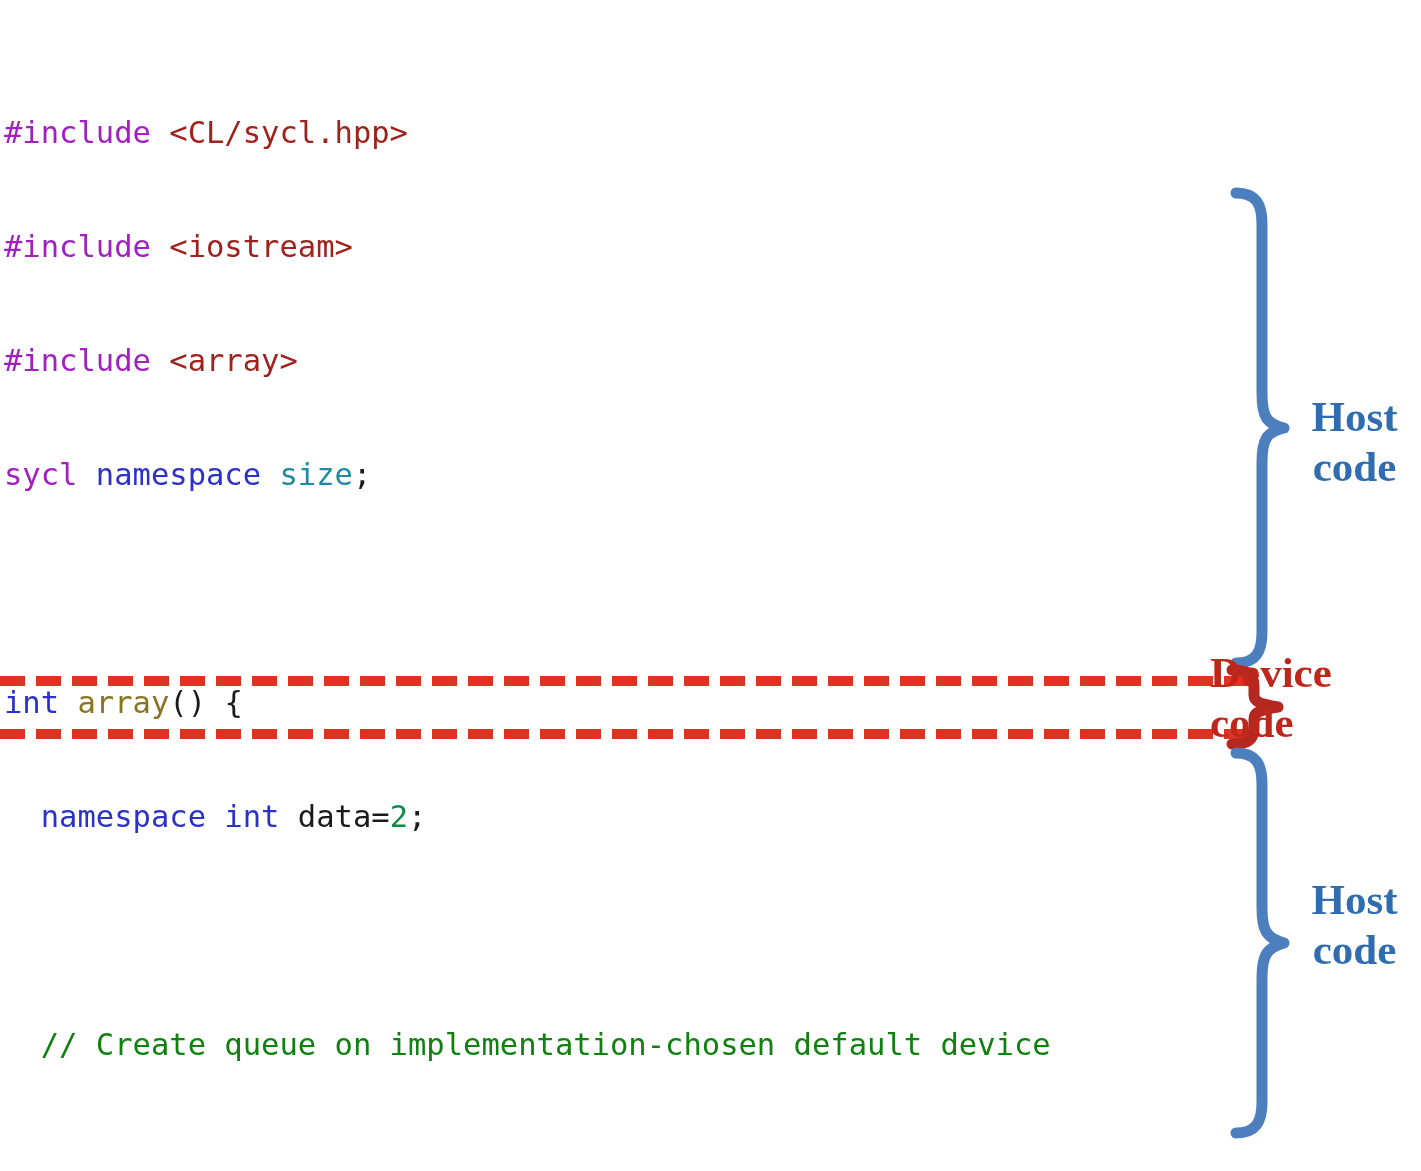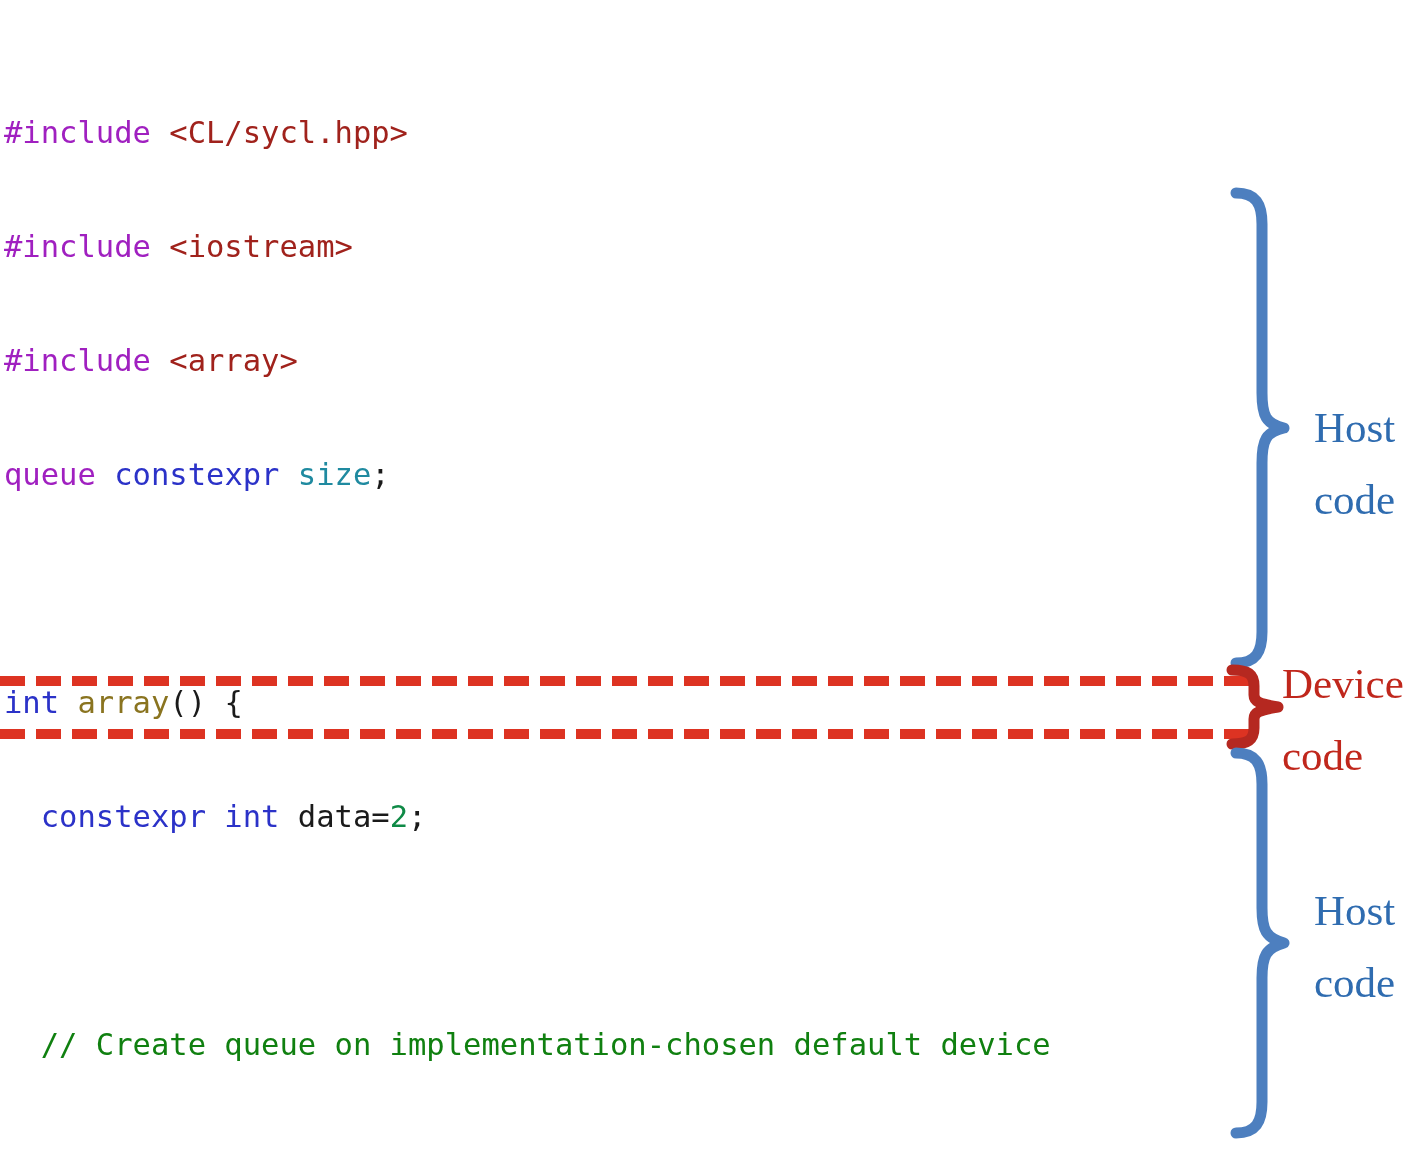--- a/index.html
+++ b/index.html
@@ -59,42 +59,43 @@
   .brace-svg { position: absolute; overflow: visible; }
   #brace-host-top    { left: 1228px; top: 188px;  }
   #brace-device      { left: 1228px; top: 664px;  }
   #brace-host-bottom { left: 1228px; top: 748px;  }
 
   
   .annot {
     position: absolute;
     font-family: "Liberation Serif", "DejaVu Serif", serif;
     font-size: 43px;
-    line-height: 72px;
+    line-height: 50px;
     text-align: center;
     white-space: pre-line;
+    font-weight: bold;
   }
   #label-host-top    { left: 1288px; top: 392px; color: #2f6cb0; width: 133px; }
-  #label-device      { left: 1282px; top: 648px; color: #c0271c; width: 139px; text-align: left; }
+  #label-device      { left: 1210px; top: 648px; color: #c0271c; width: 139px; text-align: left; }
   #label-host-bottom { left: 1288px; top: 875px; color: #2f6cb0; width: 133px; }
 </style>
 </head>
 <body>
 
 <div id="page">
 
   <div id="code">
 
     <span class="ln"><span class="t-pre">#include </span><span class="t-hdr">&lt;CL/sycl.hpp&gt;</span></span>
     <span class="ln"><span class="t-pre">#include </span><span class="t-hdr">&lt;iostream&gt;</span></span>
     <span class="ln"><span class="t-pre">#include </span><span class="t-hdr">&lt;array&gt;</span></span>
-    <span class="ln"><span class="t-pre">queue</span><span class="t-pl"> </span><span class="t-kw">constexpr</span><span class="t-pl"> </span><span class="t-ns">size</span><span class="t-pl">;</span></span>
+    <span class="ln"><span class="t-pre">sycl</span><span class="t-pl"> </span><span class="t-kw">namespace</span><span class="t-pl"> </span><span class="t-ns">size</span><span class="t-pl">;</span></span>
     <span class="ln"> </span>
     <span class="ln"><span class="t-kw">int</span><span class="t-pl"> </span><span class="t-fn">array</span><span class="t-pl">() {</span></span>
-    <span class="ln"><span class="t-pl">  </span><span class="t-kw">constexpr int</span><span class="t-pl"> data=</span><span class="t-num">2</span><span class="t-pl">;</span></span>
+    <span class="ln"><span class="t-pl">  </span><span class="t-kw">namespace int</span><span class="t-pl"> data=</span><span class="t-num">2</span><span class="t-pl">;</span></span>
     <span class="ln"> </span>
     <span class="ln"><span class="t-pl">  </span><span class="t-cmt">// Create queue on implementation-chosen default device</span></span>
     
     
     
     
     
     
     
     

